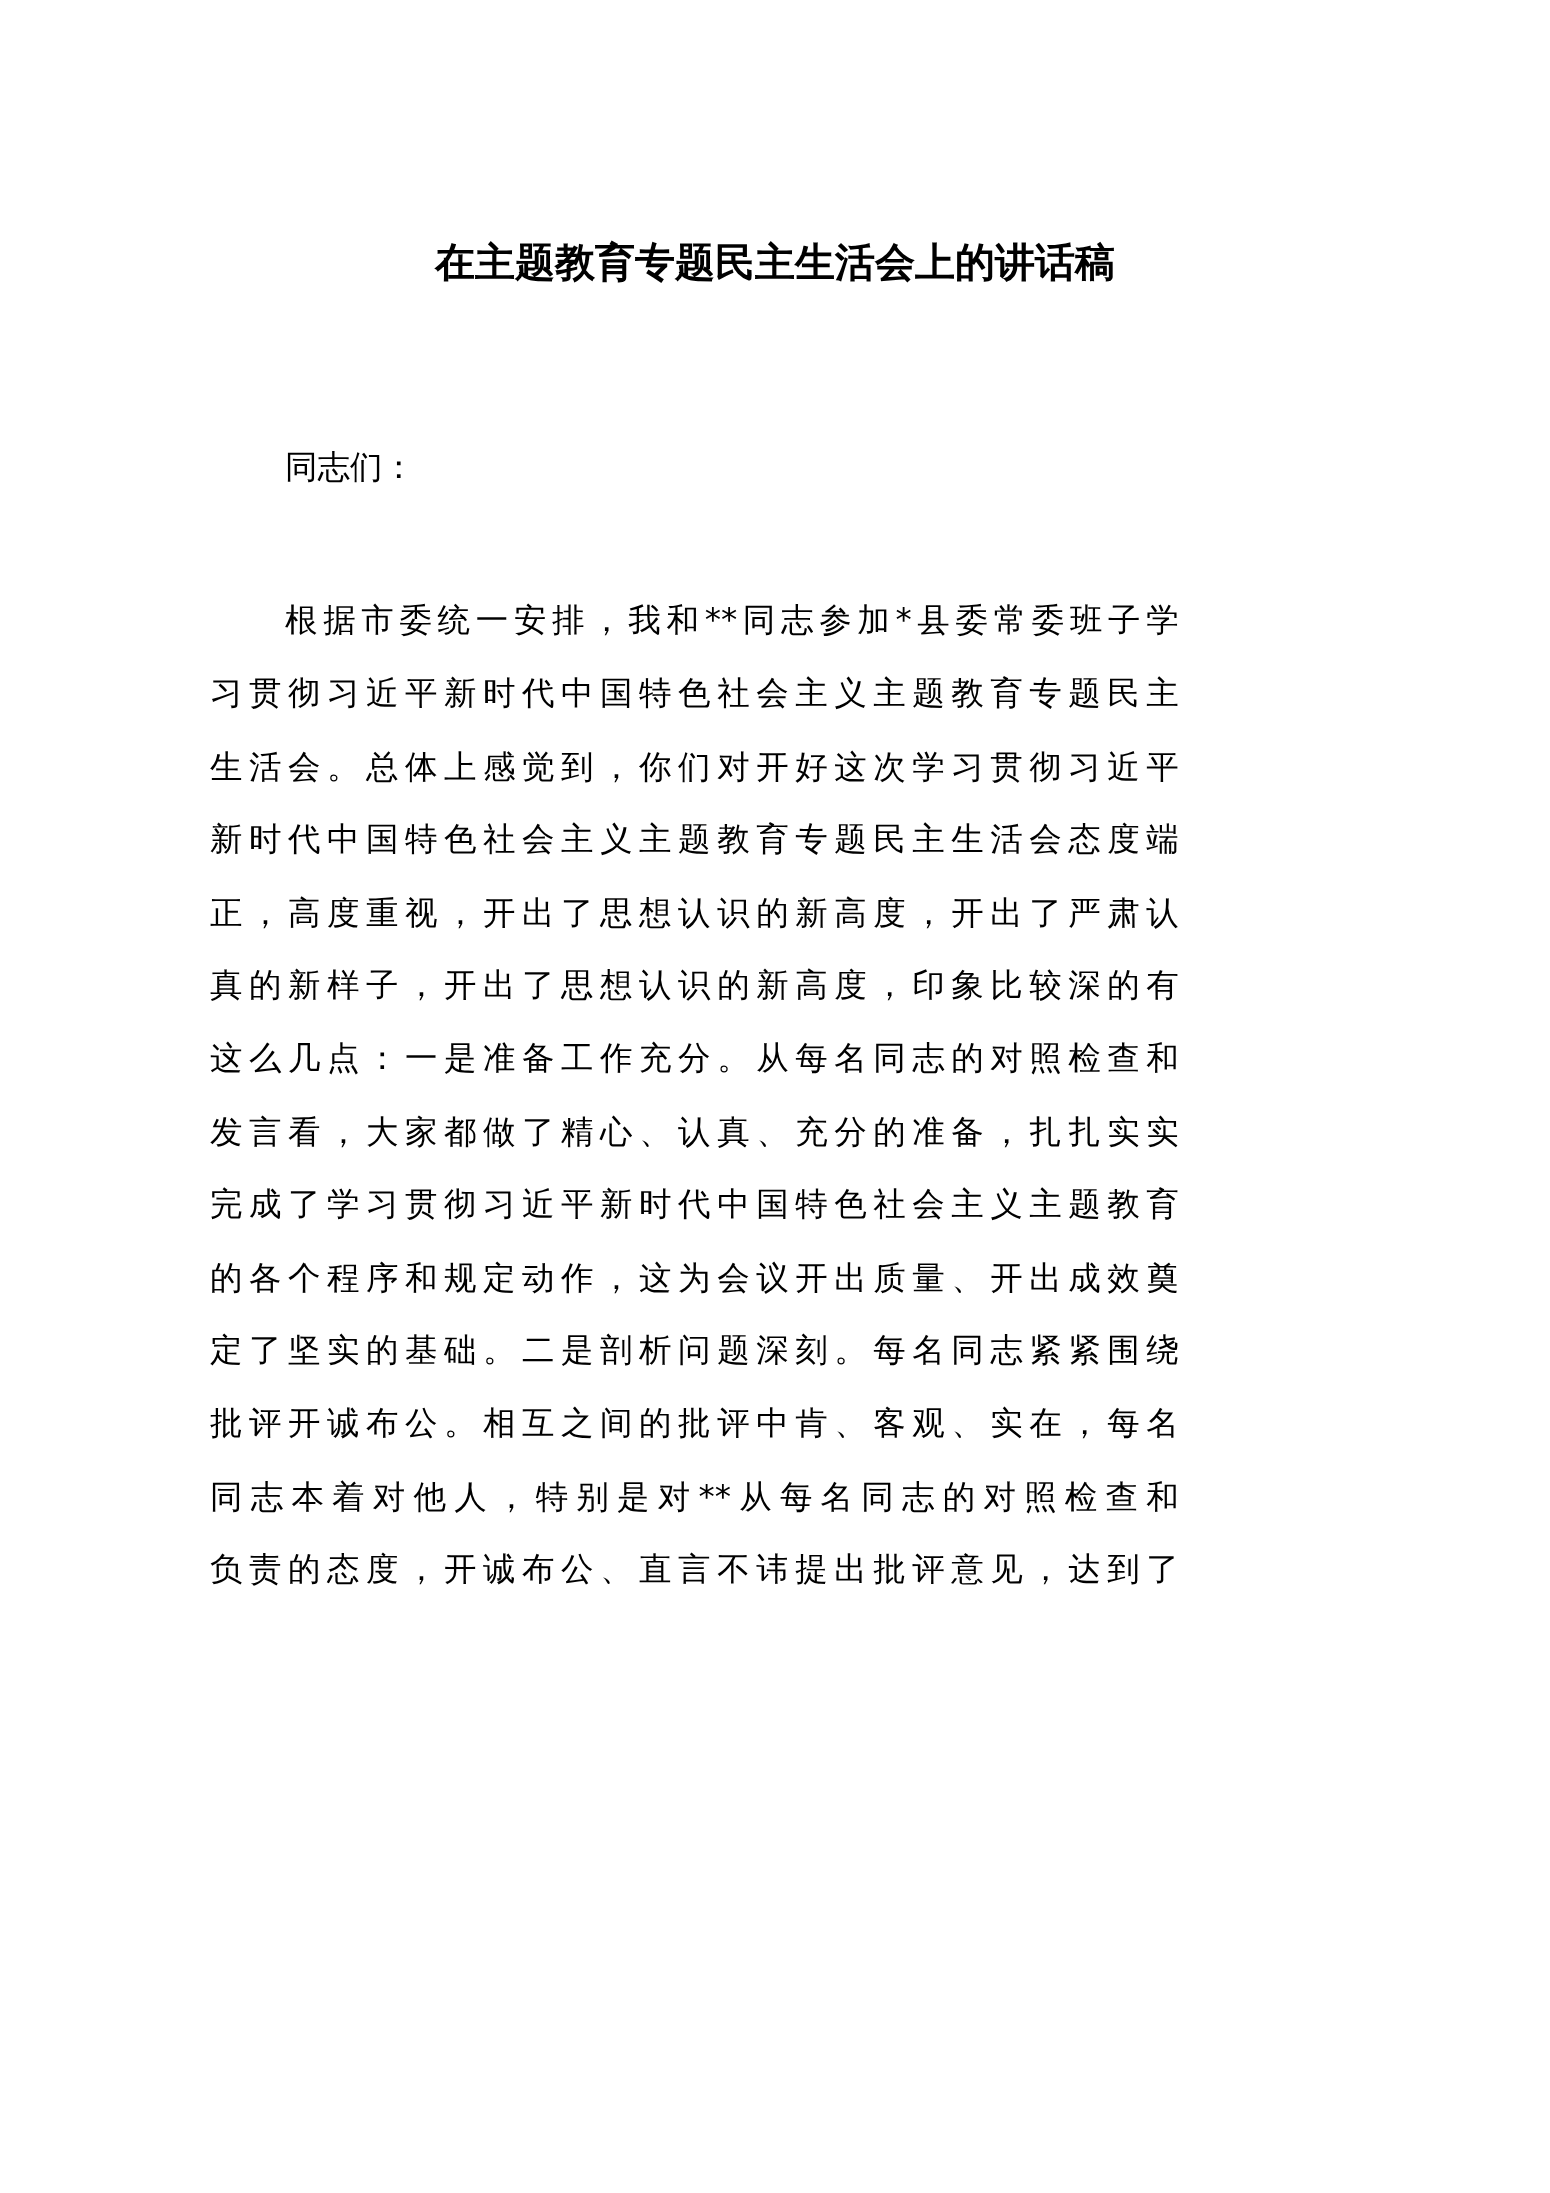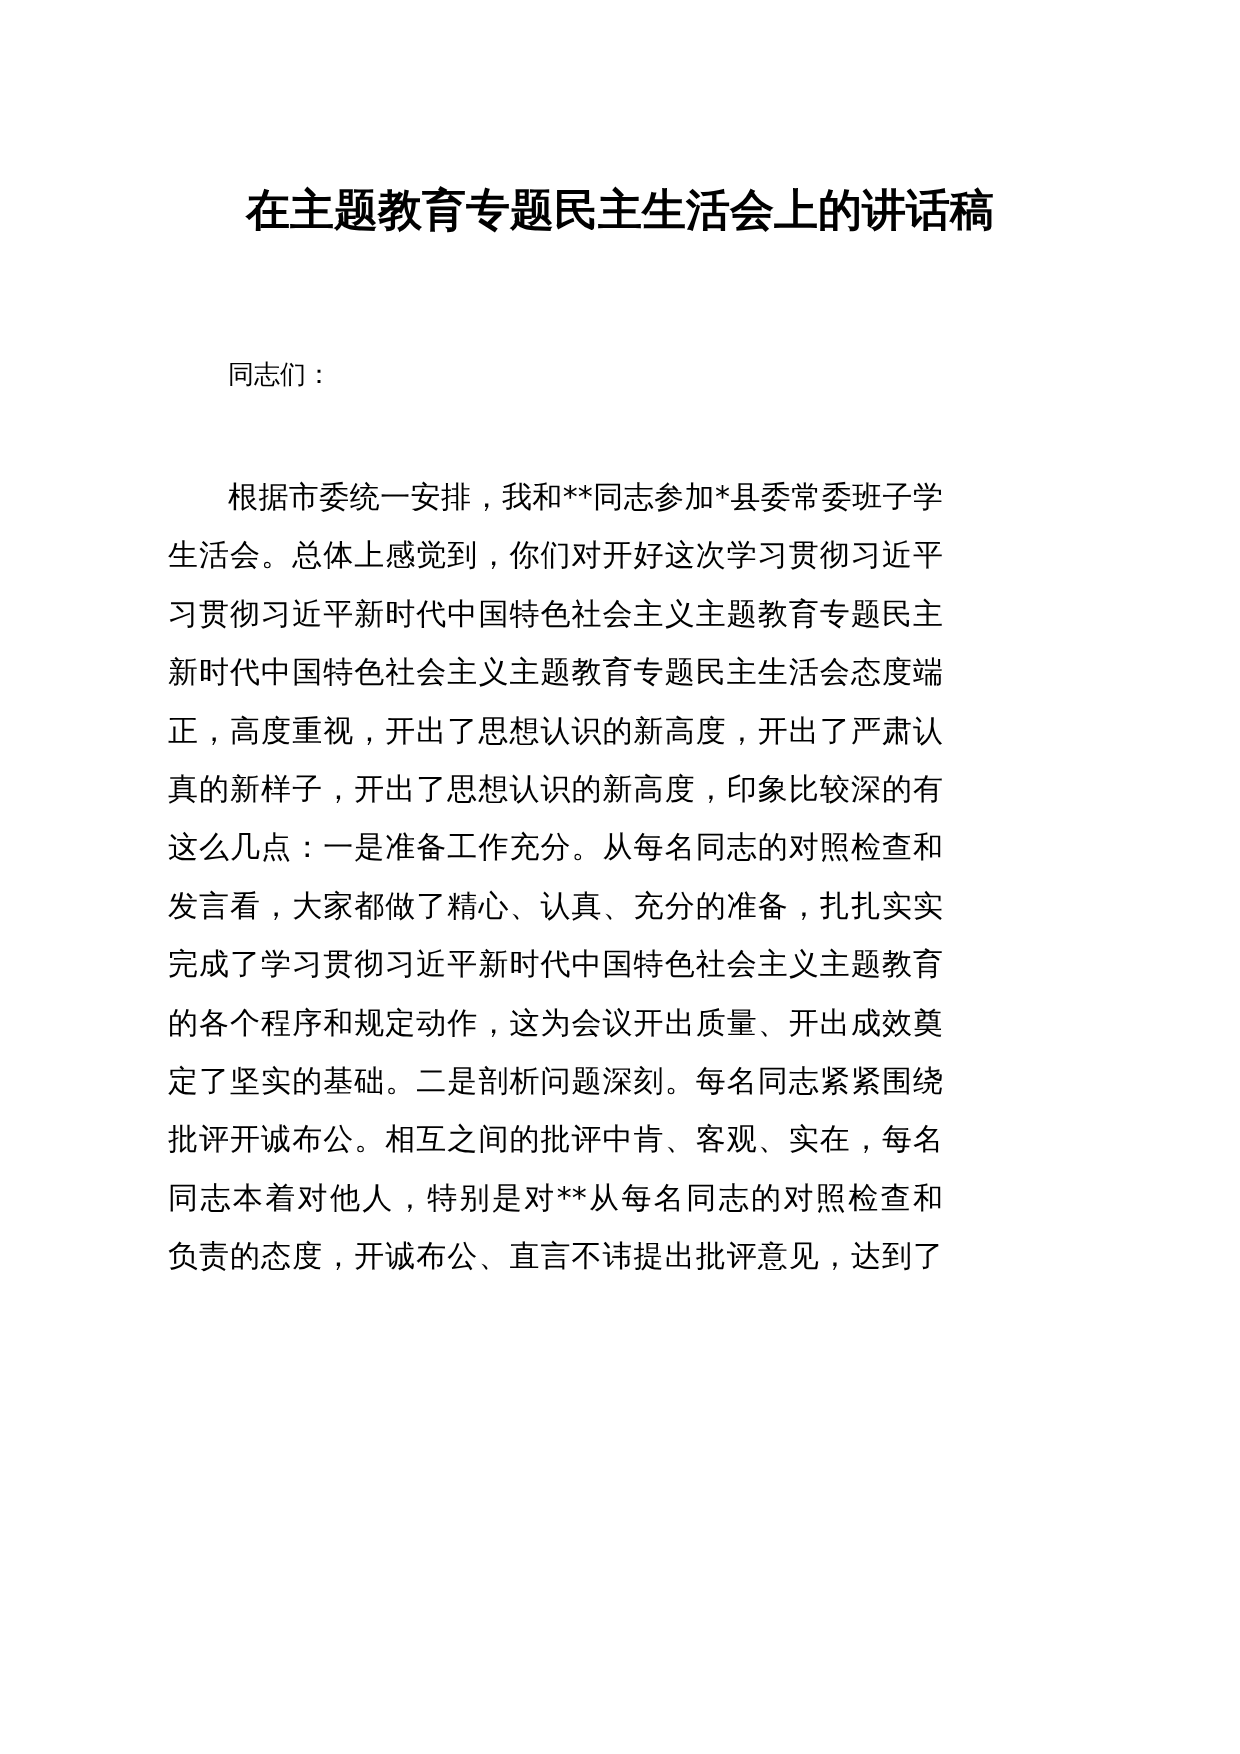--- a/index.html
+++ b/index.html
@@ -22,21 +22,21 @@
       width: 1240px;
       height: 1754px;
       background: #ffffff;
     }
     .title {
       position: absolute;
       left: 0;
       width: 1240px;
       top: 182px;
       text-align: center;
-      font-size: 44px;
+      font-size: 32px;
       font-weight: bold;
       line-height: 56px;
       letter-spacing: 0px;
       margin: 0;
     }
     .salutation {
       position: absolute;
       left: 228px;
       top: 352px;
       font-size: 26px;
@@ -45,43 +45,43 @@
     }
     .body-text {
       position: absolute;
       left: 168px;
       top: 468px;
       width: 775px;
       margin: 0;
     }
     .line {
       display: block;
-      font-size: 30px;
+      font-size: 26px;
       height: 58.4px;
       line-height: 58.4px;
       white-space: nowrap;
       text-align: justify;
       text-align-last: justify;
     }
     .line.first {
       padding-left: 60px;
     }
   </style>
 </head>
 <body>
 
 <div class="page">
   <h1 class="title">在主题教育专题民主生活会上的讲话稿</h1>
 
   <p class="salutation">同志们：</p>
 
   <div class="body-text">
     <span class="line first">根据市委统一安排，我和**同志参加*县委常委班子学</span>
+    <span class="line">习贯彻习近平新时代中国特色社会主义主题教育专题民主</span>
     <span class="line">生活会。总体上感觉到，你们对开好这次学习贯彻习近平</span>
-    <span class="line">习贯彻习近平新时代中国特色社会主义主题教育专题民主</span>
     <span class="line">新时代中国特色社会主义主题教育专题民主生活会态度端</span>
     <span class="line">正，高度重视，开出了思想认识的新高度，开出了严肃认</span>
     <span class="line">真的新样子，开出了思想认识的新高度，印象比较深的有</span>
     <span class="line">这么几点：一是准备工作充分。从每名同志的对照检查和</span>
     <span class="line">发言看，大家都做了精心、认真、充分的准备，扎扎实实</span>
     <span class="line">完成了学习贯彻习近平新时代中国特色社会主义主题教育</span>
     <span class="line">的各个程序和规定动作，这为会议开出质量、开出成效奠</span>
     <span class="line">定了坚实的基础。二是剖析问题深刻。每名同志紧紧围绕</span>
     <span class="line">批评开诚布公。相互之间的批评中肯、客观、实在，每名</span>
     <span class="line">同志本着对他人，特别是对**从每名同志的对照检查和</span>

